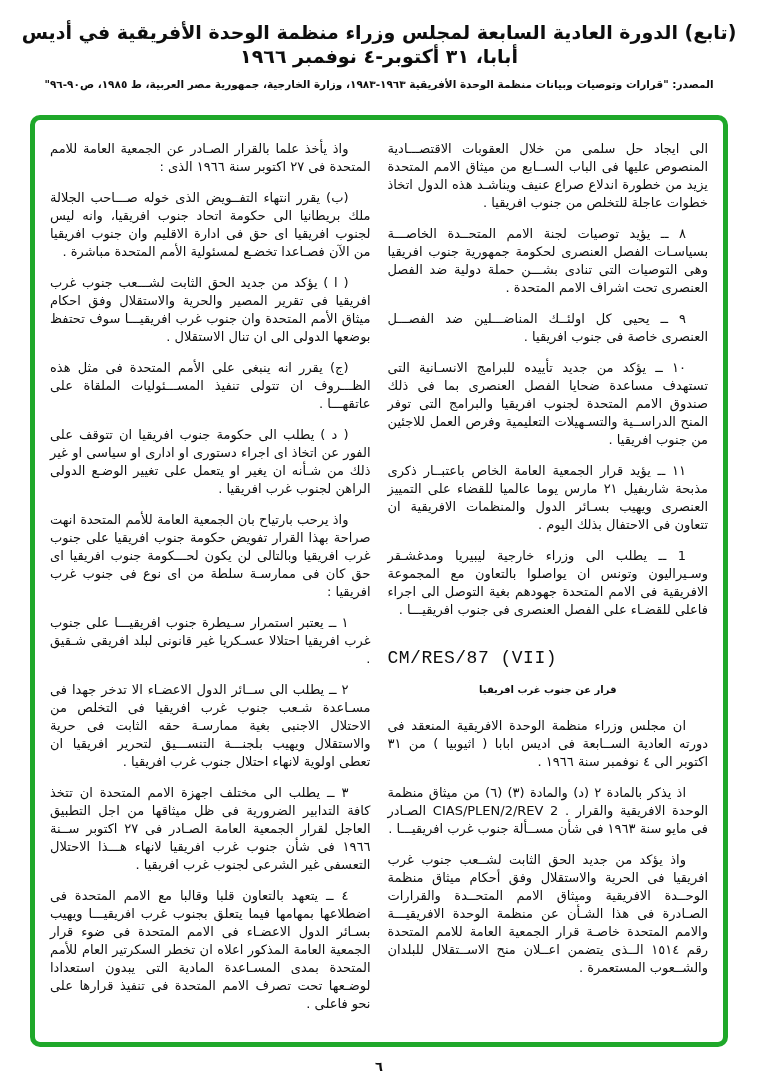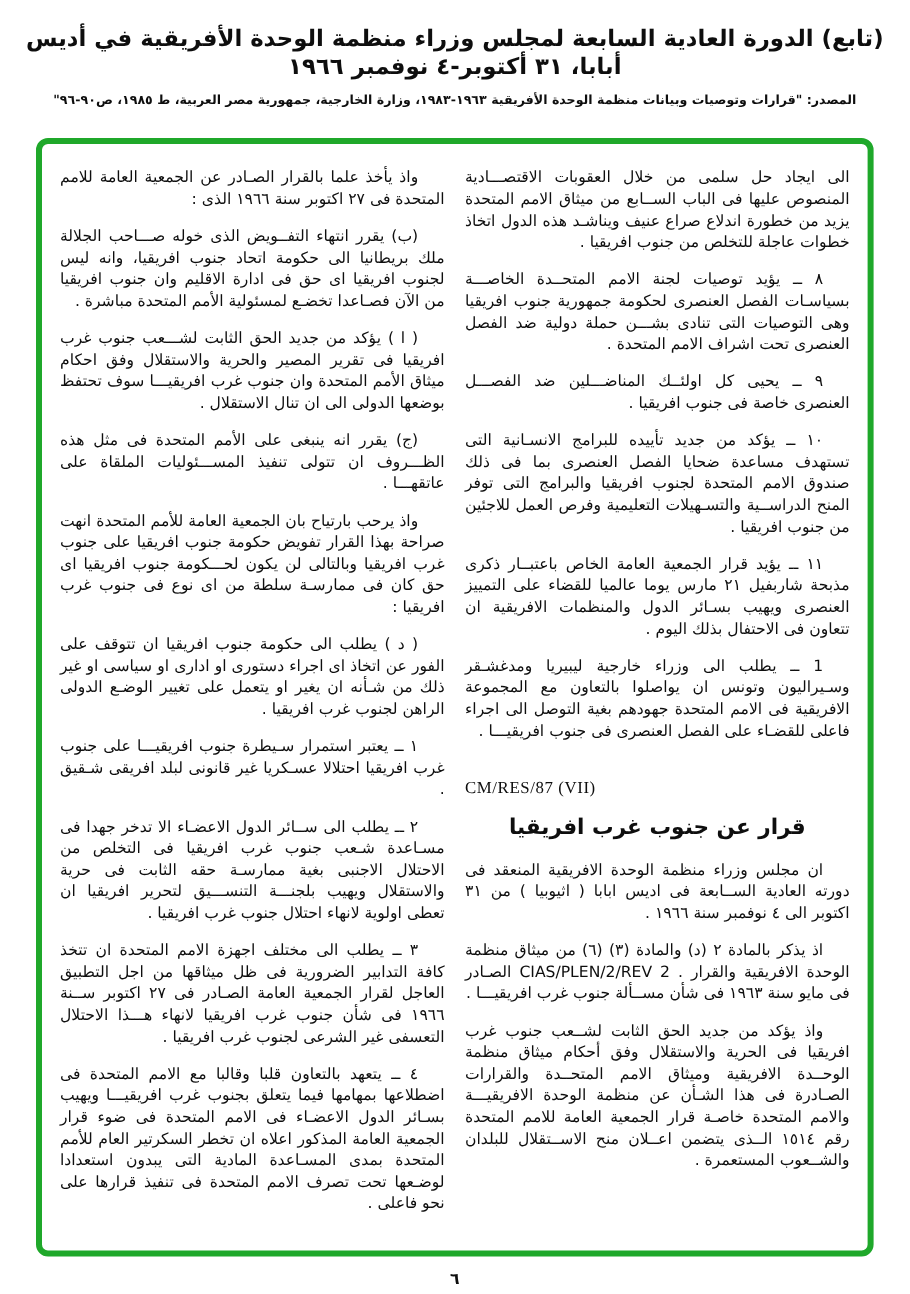--- a/index.html
+++ b/index.html
@@ -29,29 +29,29 @@
     direction: rtl;
     font-size: 13px;
     line-height: 18px;
     text-align: justify;
   }
   .col p { margin: 0 0 13px 0; }
   .indent { text-indent: 22px; }
   .res-code {
     direction: ltr;
     text-align: left;
-    font-family: Liberation Serif, serif;
-    font-size: 14px;
+    font-family: Liberation Mono, monospace;
+    font-size: 18px;
     letter-spacing: 0.5px;
     margin: 30px 0 14px 0 !important;
   }
   .res-title {
     text-align: center;
     font-weight: bold;
-    font-size: 18px;
+    font-size: 10px;
     margin: 0 0 18px 0 !important;
   }
   .pagenum {
     text-align: center;
     direction: rtl;
     font-size: 13px;
     margin-top: 12px;
     font-weight: bold;
   }
 </style>
@@ -80,22 +80,22 @@
         <p class="indent">ان مجلس وزراء منظمة الوحدة الافريقية المنعقد فى دورته العادية الســابعة فى اديس ابابا ( اثيوبيا ) من ٣١ اكتوبر الى ٤ نوفمبر سنة ١٩٦٦ .</p>
         <p class="indent">اذ يذكر بالمادة ٢ (د) والمادة (٣) (٦) من ميثاق منظمة الوحدة الافريقية والقرار . CIAS/PLEN/2/REV 2 الصـادر فى مايو سنة ١٩٦٣ فى شأن مســألة جنوب غرب افريقيـــا .</p>
         <p class="indent">واذ يؤكد من جديد الحق الثابت لشــعب جنوب غرب افريقيا فى الحرية والاستقلال وفق أحكام ميثاق منظمة الوحــدة الافريقية وميثاق الامم المتحــدة والقرارات الصـادرة فى هذا الشـأن عن منظمة الوحدة الافريقيـــة والامم المتحدة خاصـة قرار الجمعية العامة للامم المتحدة رقم ١٥١٤ الــذى يتضمن اعــلان منح الاســتقلال للبلدان والشــعوب المستعمرة .</p>
       </section>
 
       <section class="col">
         <p class="indent">واذ يأخذ علما بالقرار الصـادر عن الجمعية العامة للامم المتحدة فى ٢٧ اكتوبر سنة ١٩٦٦ الذى :</p>
         <p class="indent">(ب) يقرر انتهاء التفــويض الذى خوله صـــاحب الجلالة ملك بريطانيا الى حكومة اتحاد جنوب افريقيا، وانه ليس لجنوب افريقيا اى حق فى ادارة الاقليم وان جنوب افريقيا من الآن فصـاعدا تخضـع لمسئولية الأمم المتحدة مباشرة .</p>
         <p class="indent">( ا ) يؤكد من جديد الحق الثابت لشـــعب جنوب غرب افريقيا فى تقرير المصير والحرية والاستقلال وفق احكام ميثاق الأمم المتحدة وان جنوب غرب افريقيـــا سوف تحتفظ بوضعها الدولى الى ان تنال الاستقلال .</p>
         <p class="indent">(ج) يقرر انه ينبغى على الأمم المتحدة فى مثل هذه الظـــروف ان تتولى تنفيذ المســـئوليات الملقاة على عاتقهـــا .</p>
+        <p class="indent">( د ) يطلب الى حكومة جنوب افريقيا ان تتوقف على الفور عن اتخاذ اى اجراء دستورى او ادارى او سياسى او غير ذلك من شـأنه ان يغير او يتعمل على تغيير الوضـع الدولى الراهن لجنوب غرب افريقيا .</p>
         <p class="indent">واذ يرحب بارتياح بان الجمعية العامة للأمم المتحدة انهت صراحة بهذا القرار تفويض حكومة جنوب افريقيا على جنوب غرب افريقيا وبالتالى لن يكون لحـــكومة جنوب افريقيا اى حق كان فى ممارسـة سلطة من اى نوع  فى جنوب غرب افريقيا :</p>
-        <p class="indent">( د ) يطلب الى حكومة جنوب افريقيا ان تتوقف على الفور عن اتخاذ اى اجراء دستورى او ادارى او سياسى او غير ذلك من شـأنه ان يغير او يتعمل على تغيير الوضـع الدولى الراهن لجنوب غرب افريقيا .</p>
         <p class="indent">١ ــ يعتبر استمرار سـيطرة جنوب افريقيـــا على جنوب غرب افريقيا احتلالا عسـكريا غير قانونى لبلد افريقى شـقيق .</p>
         <p class="indent">٢ ــ يطلب الى ســائر الدول الاعضـاء الا تدخر جهدا فى مسـاعدة شـعب جنوب غرب افريقيا فى التخلص من الاحتلال الاجنبى بغية ممارسـة حقه الثابت فى حرية والاستقلال ويهيب بلجنـــة التنســـيق لتحرير افريقيا ان تعطى اولوية لانهاء احتلال جنوب غرب افريقيا .</p>
         <p class="indent">٣ ــ يطلب الى مختلف اجهزة الامم المتحدة ان تتخذ كافة التدابير الضرورية فى ظل ميثاقها من اجل التطبيق العاجل لقرار الجمعية العامة الصـادر فى ٢٧ اكتوبر ســنة ١٩٦٦ فى شأن جنوب غرب افريقيا لانهاء هـــذا الاحتلال التعسفى غير الشرعى لجنوب غرب افريقيا .</p>
         <p class="indent">٤ ــ يتعهد بالتعاون قلبا وقالبا مع الامم المتحدة فى اضطلاعها بمهامها فيما يتعلق بجنوب غرب افريقيـــا ويهيب بسـائر الدول الاعضـاء فى الامم المتحدة فى ضوء قرار الجمعية العامة المذكور اعلاه ان تخطر السكرتير العام للأمم المتحدة بمدى المسـاعدة المادية التى يبدون استعدادا لوضـعها تحت تصرف الامم المتحدة  فى تنفيذ قرارها على نحو فاعلى .</p>
       </section>
 
     </div>
   </div>
 
   <div class="pagenum">٦</div>

